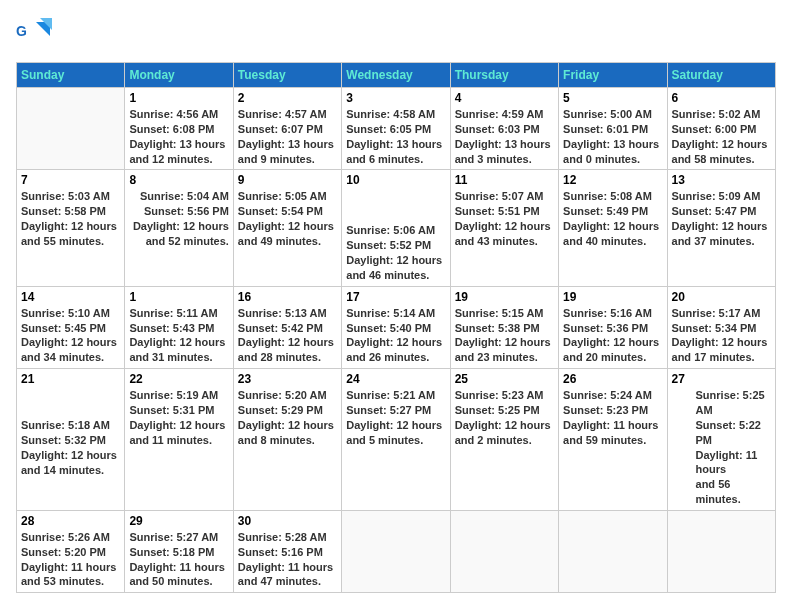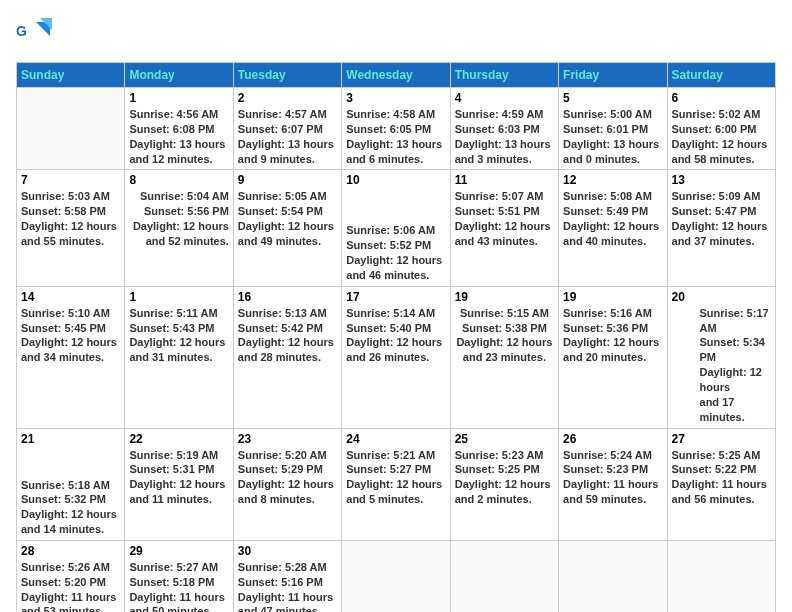--- a/index.html
+++ b/index.html
@@ -234,35 +234,35 @@
           </td>
           <td>
             <div class="day-num">17</div>
             <div class="day-info" style="white-space: pre-line;">Sunrise: 5:14 AM
 Sunset: 5:40 PM
 Daylight: 12 hours
 and 26 minutes.</div>
           </td>
           <td>
             <div class="day-num">19</div>
-            <div class="day-info" style="white-space: pre-line; text-align: center;">Sunrise: 5:15 AM
+            <div class="day-info" style="white-space: pre-line;">Sunrise: 5:15 AM
 Sunset: 5:38 PM
 Daylight: 12 hours
 and 23 minutes.</div>
           </td>
           <td>
             <div class="day-num">19</div>
             <div class="day-info" style="white-space: pre-line;">Sunrise: 5:16 AM
 Sunset: 5:36 PM
 Daylight: 12 hours
 and 20 minutes.</div>
           </td>
           <td>
             <div class="day-num">20</div>
-            <div class="day-info" style="white-space: pre-line; margin-left: 28px;">Sunrise: 5:17 AM
+            <div class="day-info" style="white-space: pre-line;">Sunrise: 5:17 AM
 Sunset: 5:34 PM
 Daylight: 12 hours
 and 17 minutes.</div>
           </td>
         </tr>
         <tr>
           <td>
             <div class="day-num">21</div>
             <div class="day-info" style="white-space: pre-line; margin-top: 32px;">Sunrise: 5:18 AM
 Sunset: 5:32 PM
@@ -299,21 +299,21 @@
           </td>
           <td>
             <div class="day-num">26</div>
             <div class="day-info" style="white-space: pre-line;">Sunrise: 5:24 AM
 Sunset: 5:23 PM
 Daylight: 11 hours
 and 59 minutes.</div>
           </td>
           <td>
             <div class="day-num">27</div>
-            <div class="day-info" style="white-space: pre-line;">Sunrise: 5:25 AM
+            <div class="day-info" style="white-space: pre-line; margin-left: 24px;">Sunrise: 5:25 AM
 Sunset: 5:22 PM
 Daylight: 11 hours
 and 56 minutes.</div>
           </td>
         </tr>
         <tr>
           <td>
             <div class="day-num">28</div>
             <div class="day-info" style="white-space: pre-line;">Sunrise: 5:26 AM
 Sunset: 5:20 PM

